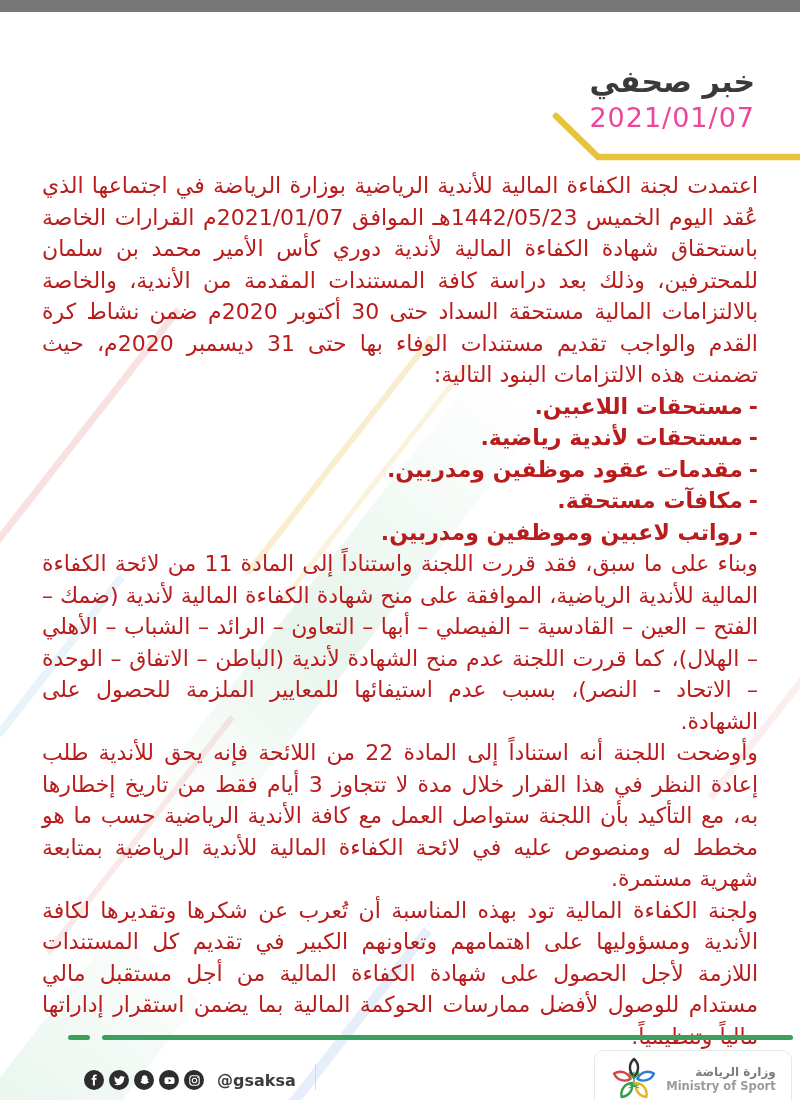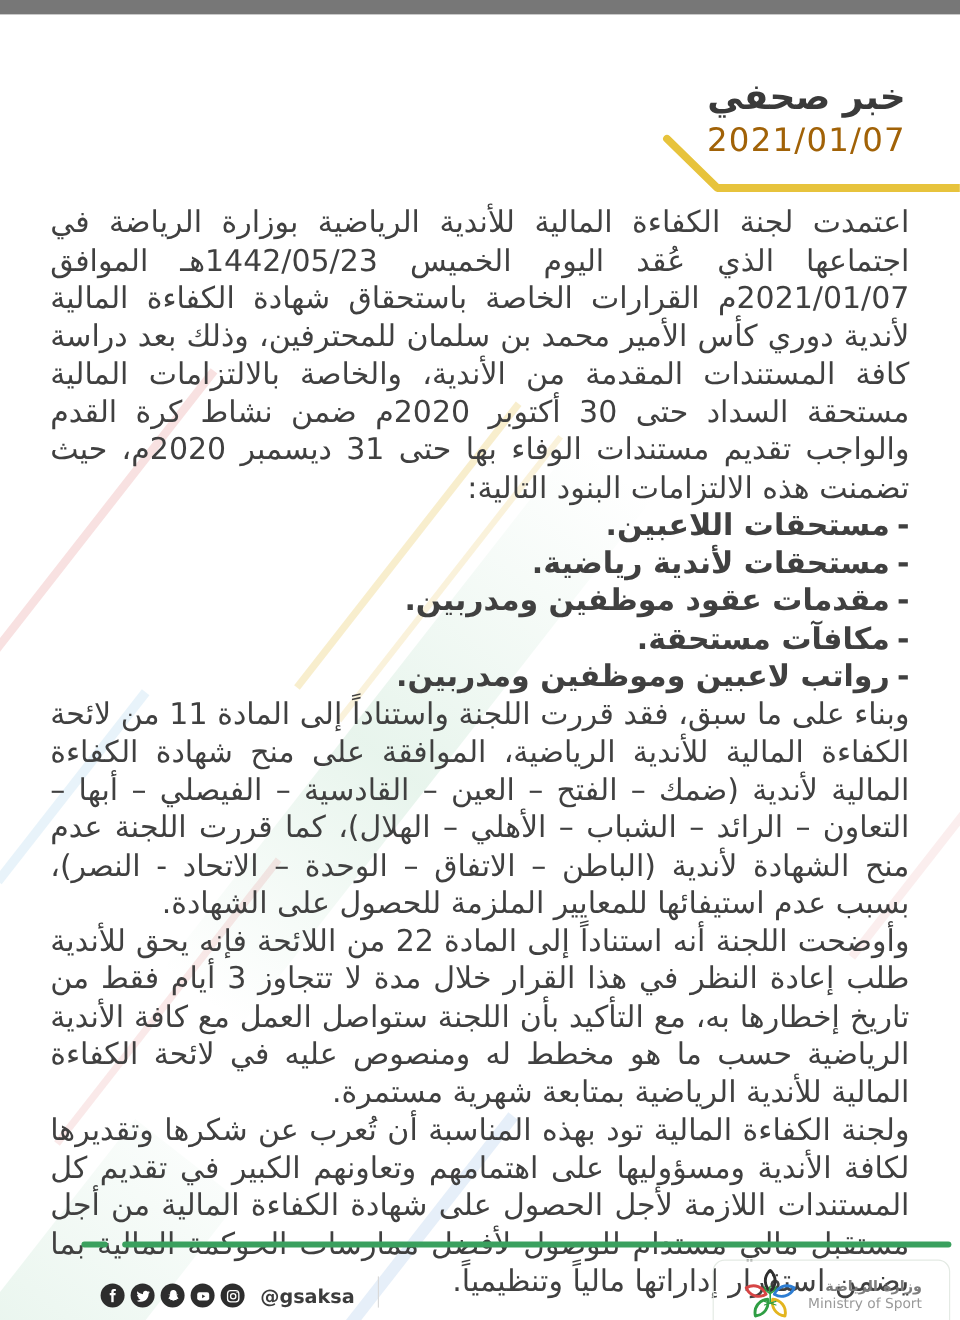--- a/index.html
+++ b/index.html
@@ -19,27 +19,27 @@
   .wm-yellow-1{left:190px;top:440px;width:300px;height:6px;background:rgba(232,198,90,0.30);transform:rotate(-52deg);}
   .wm-yellow-2{left:225px;top:468px;width:300px;height:5px;background:rgba(232,198,90,0.22);transform:rotate(-52deg);}
   .wm-blue-1{left:250px;top:1000px;width:220px;height:10px;background:rgba(130,175,225,0.20);transform:rotate(-52deg);}
   .wm-blue-2{left:-40px;top:640px;width:200px;height:8px;background:rgba(130,190,225,0.18);transform:rotate(-52deg);}
   .wm-green-corner{left:-70px;top:1010px;width:280px;height:110px;
     background:linear-gradient(90deg,rgba(120,195,150,0.20),rgba(120,195,150,0.04));transform:rotate(-52deg);}
 
   
   .header{position:absolute;top:52px;right:45px;text-align:left;z-index:2;direction:ltr;}
   .header .title{font-size:30px;font-weight:bold;color:#3a3a3a;line-height:1.2;text-align:right;direction:rtl;}
-  .header .date{font-size:27px;color:#a16207;line-height:1.3;letter-spacing:1px;}
+  .header .date{font-size:27px;color:#ec4899;line-height:1.3;letter-spacing:1px;}
   .accent-line{position:absolute;left:548px;top:98px;z-index:1;}
 
   
   .body-text{
     position:absolute;top:158px;right:42px;left:42px;z-index:2;
-    font-size:25px;line-height:31.5px;color:#404040;text-align:justify;
+    font-size:22px;line-height:31.5px;color:#b91c1c;text-align:justify;
   }
   .body-text p{margin:0;}
   .bullets{margin:0;font-weight:bold;}
   .bullet-line{display:block;}
   .bullet-line .marker{margin-left:6px;}
 
   
   .divider-dash{position:absolute;top:1023px;right:710px;left:68px;height:5px;background:#3aa05e;border-radius:3px;z-index:2;}
   .divider-dash{right:auto;left:68px;width:22px;}
   .divider-line{position:absolute;top:1023px;left:102px;right:7px;height:5px;background:#3aa05e;border-radius:3px;z-index:2;}
@@ -50,21 +50,21 @@
   .social-handle{font-size:16px;color:#3c3c3c;font-weight:bold;margin-left:8px;}
   .social-sep{width:1px;height:26px;background:#d9d9d9;margin-left:14px;}
 
   .logo-box{
     position:absolute;right:8px;top:1038px;width:196px;height:58px;z-index:2;
     border:1.5px solid #e4eae4;border-radius:10px;
     display:flex;align-items:center;justify-content:center;gap:8px;direction:ltr;
   }
   .logo-text{text-align:right;line-height:1.15;}
   .logo-text .ar{font-size:12px;font-weight:bold;color:#7d7d7d;}
-  .logo-text .en{font-size:11.5px;color:#9a9a9a;}
+  .logo-text .en{font-size:11.5px;color:#9a9a9a;font-weight:bold;}
 </style>
 </head>
 <body>
 
 <div class="page">
 
   <div class="wm wm-green-mid"></div>
   <div class="wm wm-pink-1"></div>
   <div class="wm wm-pink-2"></div>
   <div class="wm wm-pink-3"></div>

